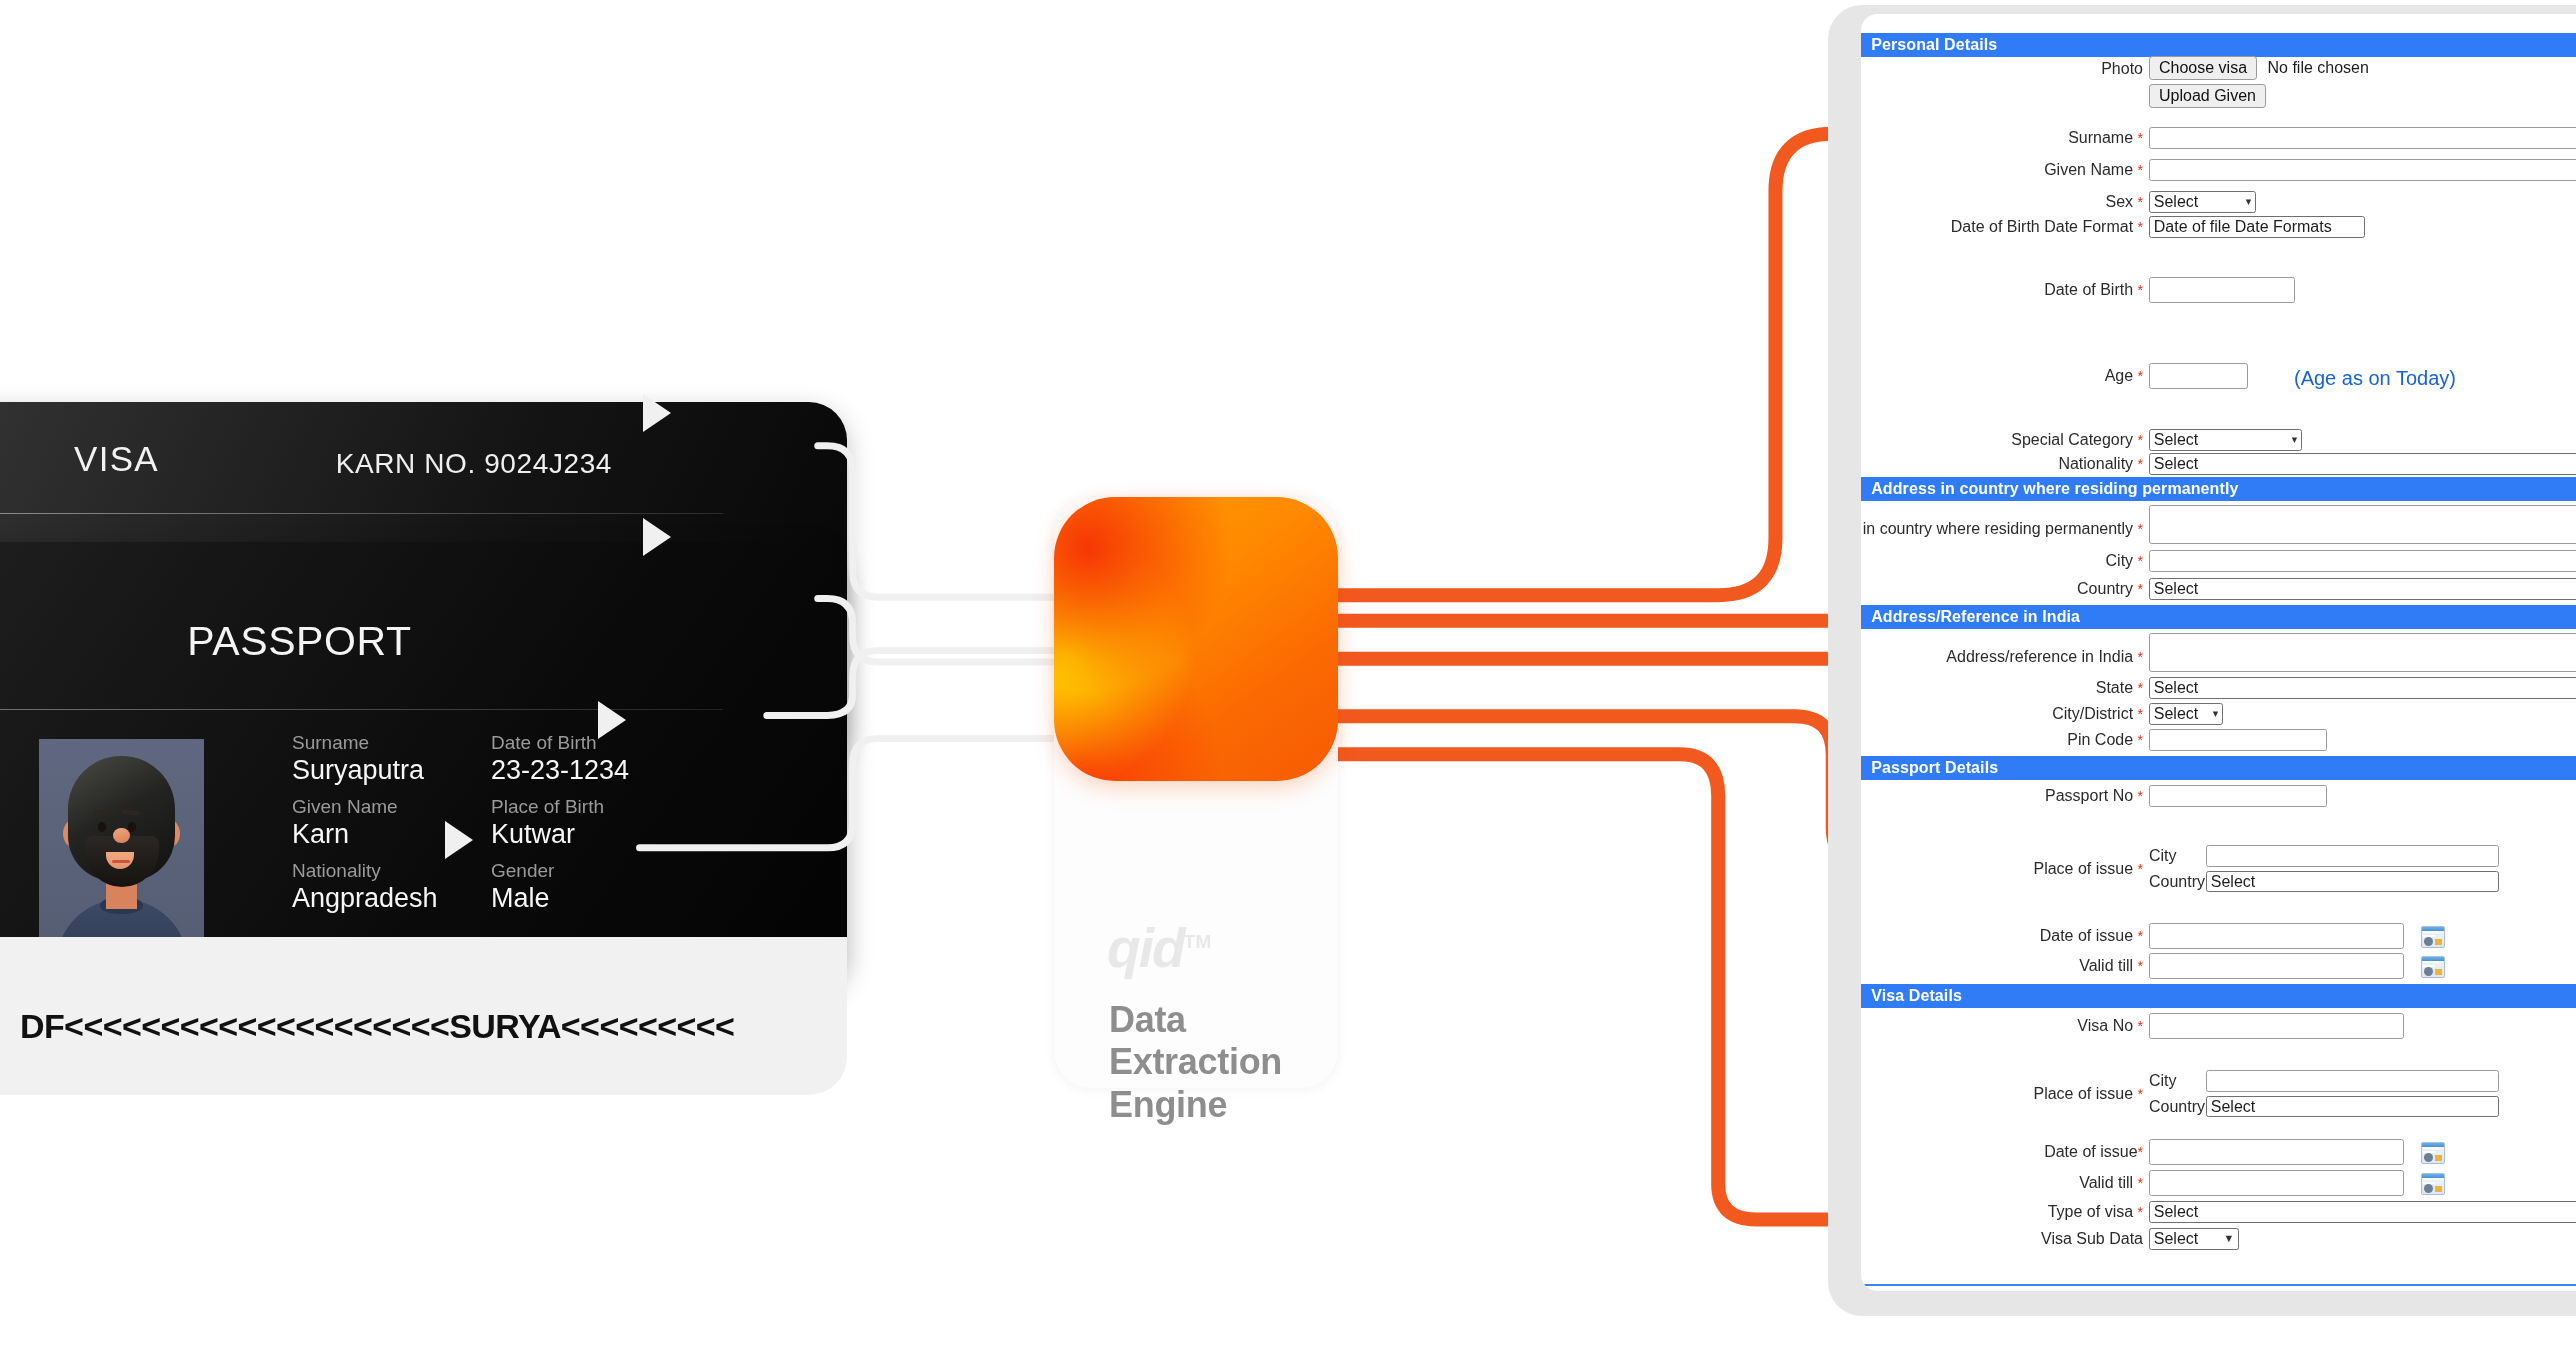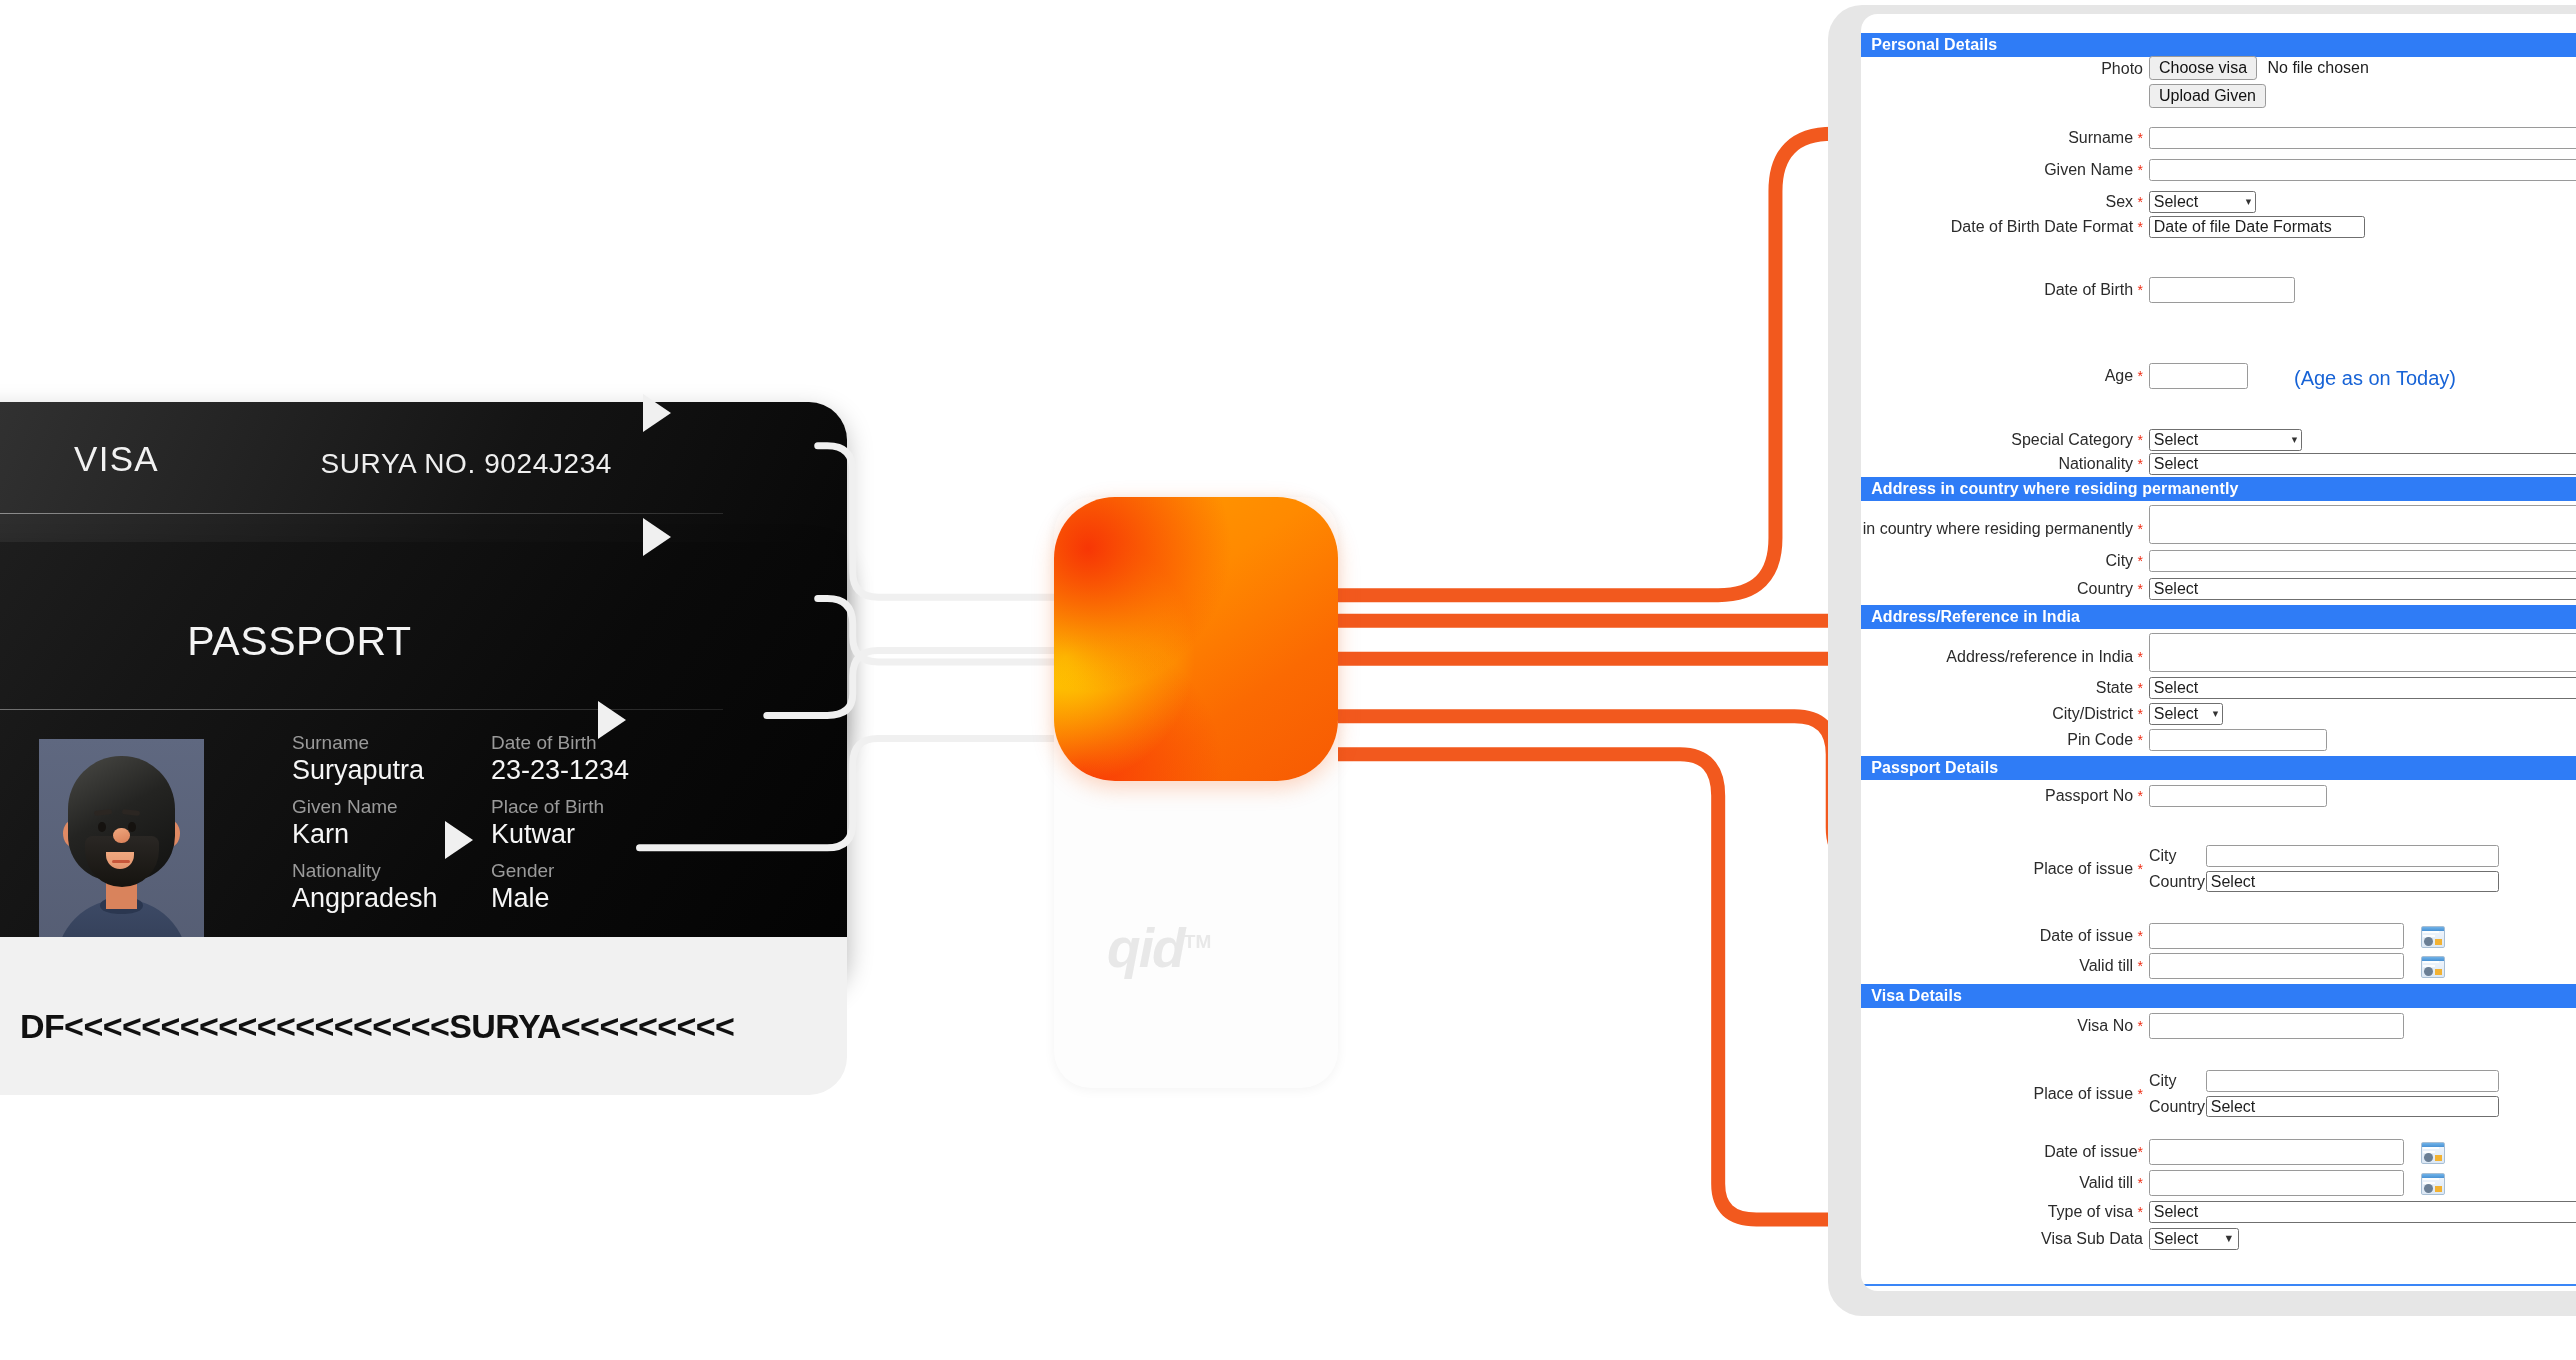--- a/index.html
+++ b/index.html
@@ -139,21 +139,21 @@
 </style>
 </head>
 <body>
 
 <div id="canvas">
 
   <div id="doc-stack">
 
     <div class="visa-card">
       <div class="visa-title">VISA</div>
-      <div class="visa-no">SURYA NO. 9024J234</div>
+      <div class="visa-no">KARN NO. 9024J234</div>
       <div class="visa-rule"></div>
     </div>
 
     <div class="pass-card">
       <div class="pass-title">PASSPORT</div>
       <div class="pass-rule"></div>
 
       <div class="photo">
         <div class="ph-body"></div>
           <div class="ph-collar"></div>
@@ -231,20 +231,21 @@
       <ellipse cx="3672" cy="1360" rx="34" ry="27"></ellipse>
       <ellipse cx="3672" cy="1916" rx="34" ry="27"></ellipse>
     </g>
   </svg>
 
   <div id="ai-block"></div>
   <div id="ai-tile"></div>
   <div id="qid">
     <span>qid</span><sup>TM</sup>
   </div>
+  <div id="de-engine">Data Extraction Engine</div>
 
   <div id="form-shell"></div>
   <div id="form-card">
 
     <div class="sec-head" style="top:19px;">Personal Details</div>
 
     <div class="row" style="top:42px;">
       <div class="lab" style="top:2.5px;right:571px;">Photo</div>
       <div class="ctl" style="top:0px;">
         <span class="btn">Choose visa</span>

